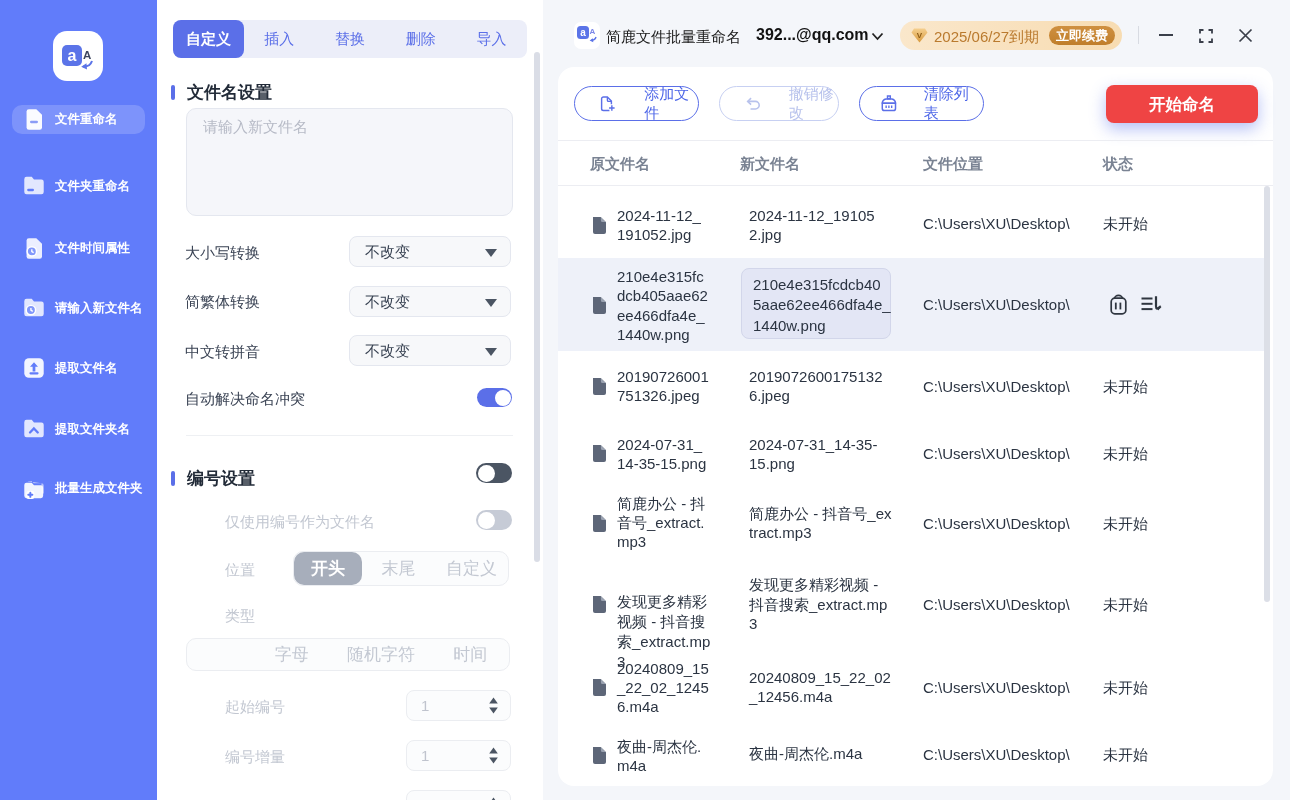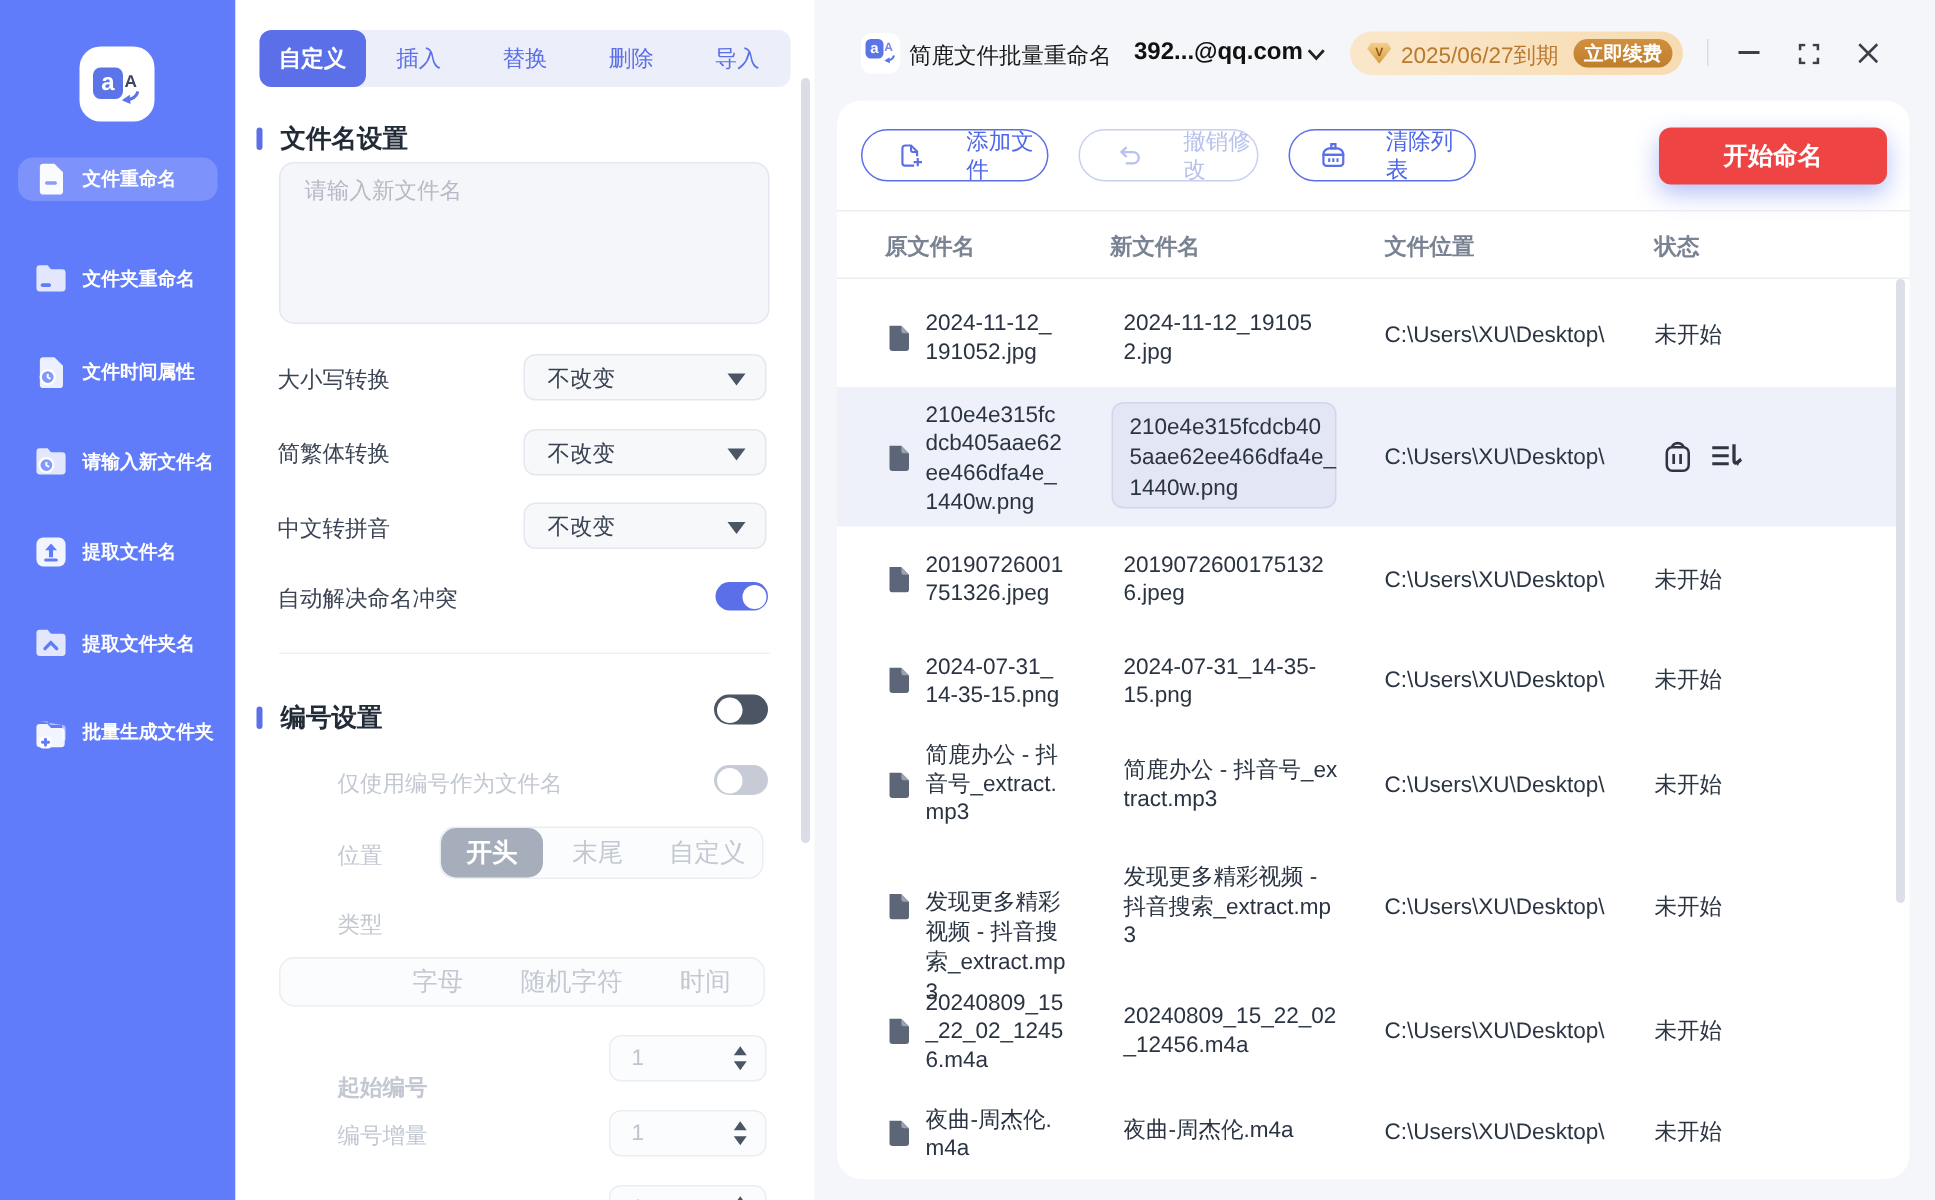--- a/index.html
+++ b/index.html
@@ -191,21 +191,21 @@
     <div class="seg" style="flex:1;">末尾</div>
     <div class="seg" style="flex:1;">自定义</div>
   </div>
   <div class="form-label dis" style="top:607px;">类型</div>
   <div class="segwrap" style="left:29px; top:638px; width:324px; height:33px;">
     <div class="seg active" style="width:66px;margin-top:44px;">数字</div>
     <div class="seg" style="flex:1;">字母</div>
     <div class="seg" style="flex:1.3;">随机字符</div>
     <div class="seg" style="flex:1;">时间</div>
   </div>
-  <div class="form-label dis" style="top:716px;font-weight:bold;">起始编号</div>
+  <div class="form-label dis" style="top:698px;">起始编号</div>
   <div class="spin" style="top:690px;">
       <div class="v">1</div>
       <svg class="arr" width="11" height="19" viewBox="0 0 11 19">
         <path d="M5.5 1.5 L9.8 7.5 H1.2 Z" fill="#4b5563"></path>
         <path d="M5.5 17.5 L1.2 11.5 H9.8 Z" fill="#4b5563"></path>
       </svg>
     </div>
   <div class="form-label dis" style="top:748px;">编号增量</div>
   <div class="spin" style="top:740px;">
       <div class="v">1</div>

